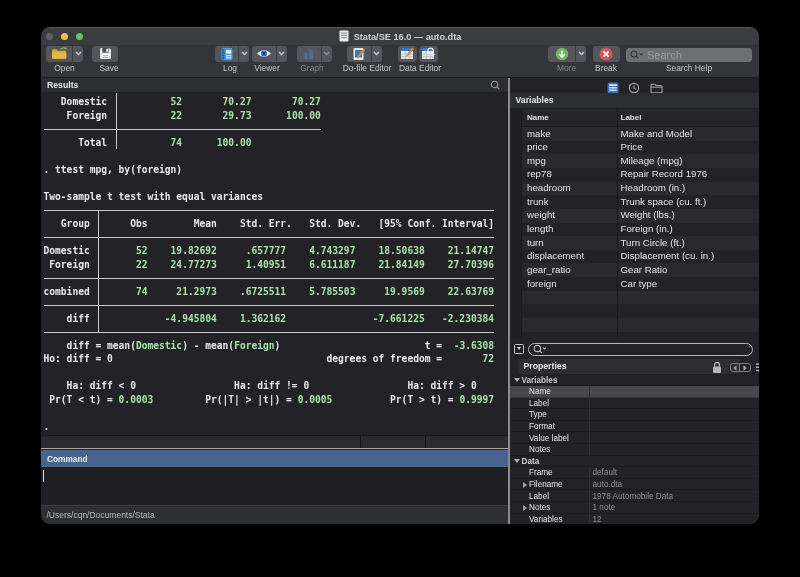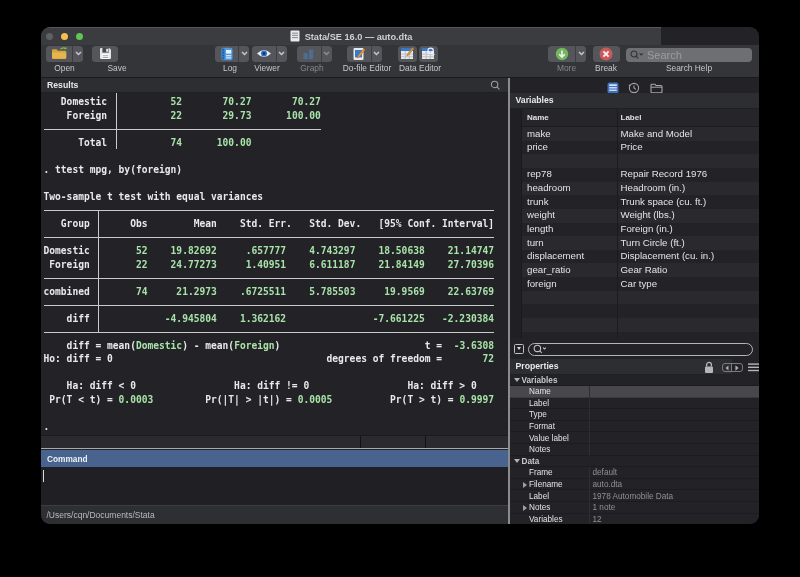--- a/index.html
+++ b/index.html
@@ -1,20 +1,20 @@
 <!DOCTYPE html>
 <html><head>
 <meta charset="utf-8">
 <style>
   html,body{margin:0;padding:0;background:#000;width:800px;height:577px;overflow:hidden;}
   *{box-sizing:border-box;}
   #win{position:absolute;left:41px;top:27px;width:718px;height:497px;border-radius:9px;
        background:#232327;overflow:hidden;font-family:"Liberation Sans",sans-serif;}
   
-  #titlebar{position:absolute;left:0;top:0;width:620px;height:18px;background:#3b3c40;
+  #titlebar{position:absolute;left:0;top:0;width:718px;height:18px;background:#3b3c40;
             border-top:1px solid rgba(255,255,255,.14);}
   .tl{position:absolute;top:4.6px;width:7.3px;height:7.3px;border-radius:50%;}
   .tl-close{left:5px;background:#5f6064;}
   .tl-min{left:20px;background:#f5bf4f;}
   .tl-zoom{left:34.6px;background:#61c454;}
   #title-wrap{position:absolute;left:0;top:0;width:100%;height:18px;text-align:center;line-height:18px;
               color:#cfd0d3;font-size:9.2px;font-weight:bold;}
   #title-wrap svg{vertical-align:-2px;margin-right:5px;}
   #toolbar{position:absolute;left:0;top:18px;width:718px;height:33px;background:#343539;
            border-bottom:1px solid #1a1a1c;}
@@ -66,21 +66,21 @@
   .vrow{position:absolute;left:0;width:100%;height:13.65px;line-height:13.65px;font-size:9.7px;color:#e3e4e6;}
   .vrow .vname{position:absolute;left:17.5px;}
   .vrow .vlabel{position:absolute;left:111px;}
   #filter-row{position:absolute;left:0;top:260px;width:249.5px;height:20.5px;}
   #filter-btn{position:absolute;left:4.5px;top:5.5px;width:10px;height:10px;border:1px solid #c0c1c4;
               border-radius:1.5px;display:flex;align-items:center;justify-content:center;}
   #filter-btn .tri{width:0;height:0;border-left:2.8px solid transparent;border-right:2.8px solid transparent;
                    border-top:3.4px solid #d9dadc;}
   #filter-pill{position:absolute;left:18px;top:4.5px;width:225.5px;height:13px;border:1px solid #b4b5b8;
                border-radius:6.5px;display:flex;align-items:center;padding-left:4px;}
-  #props-header{left:0;top:280.5px;width:222px;height:16px;}
+  #props-header{left:8px;top:280.5px;width:222px;height:16px;}
   #props-header .sp{flex:1;}
   #props-rows{position:absolute;left:0;top:296.5px;width:249.5px;height:149.5px;}
   .prow{position:absolute;left:0;width:100%;height:11.6px;line-height:11.6px;font-size:8.2px;
         border-bottom:1px solid rgba(0,0,0,.18);}
   .prow{z-index:1;}
   .prow.group{color:#c9cacc;font-weight:bold;background:#232327;z-index:3;}
   .prow.group .gtri{position:absolute;left:4px;top:3.2px;width:0;height:0;
         border-left:3.4px solid transparent;border-right:3.4px solid transparent;border-top:4.6px solid #b0b1b5;}
   .prow.group .gname{position:absolute;left:12px;}
   .prow .plabel{position:absolute;left:19.5px;color:#e2e3e5;}
@@ -133,21 +133,21 @@
         <svg width="13" height="13" viewBox="0 0 13 13">
           <path d="M1 2 a1 1 0 0 1 1-1 h8.2 L12 2.8 V11 a1 1 0 0 1 -1 1 H2 a1 1 0 0 1 -1-1 Z" fill="#e3e4e7"></path>
           <rect x="3.4" y="1" width="6.2" height="4.6" fill="#46474b"></rect>
           <rect x="7.2" y="1.8" width="1.9" height="2.9" fill="#ececef"></rect>
           <rect x="2.8" y="7" width="7.4" height="5" fill="#fafafc"></rect>
           <rect x="3.8" y="8.3" width="5.4" height="0.9" fill="#9d9ea2"></rect>
           <rect x="3.8" y="10" width="5.4" height="0.9" fill="#9d9ea2"></rect>
         </svg>
       </span>
     </div>
-    <span class="tlabel" style="left:76px;">Save</span>
+    <span class="tlabel" style="left:68px;">Save</span>
 
     <div class="tbtn" style="left:174px;width:34px;">
       <span class="ipart">
         <svg width="14" height="14" viewBox="0 0 14 14">
           <rect x="1.5" y="0.8" width="11" height="12.4" rx="2" fill="#4f9ce4"></rect>
           <rect x="1.5" y="0.8" width="3.4" height="12.4" rx="1.6" fill="#3c82c8"></rect>
           <circle cx="3.1" cy="3" r="0.9" fill="#205a96"></circle>
           <circle cx="3.1" cy="5.7" r="0.9" fill="#205a96"></circle>
           <circle cx="3.1" cy="8.4" r="0.9" fill="#205a96"></circle>
           <circle cx="3.1" cy="11" r="0.9" fill="#205a96"></circle>
@@ -369,20 +369,24 @@
       <span style="left:111px;">Label</span>
     </div>
     <div id="vars-rows">
         <div class="vrow" style="top: 0px;">
           <span class="vname">make</span>
           <span class="vlabel">Make and Model</span>
         </div>
         <div class="vrow" style="top: 13.65px;">
           <span class="vname">price</span>
           <span class="vlabel">Price</span>
+        </div>
+        <div class="vrow" style="top: 27.3px;">
+          <span class="vname">mpg</span>
+          <span class="vlabel">Mileage (mpg)</span>
         </div>
         <div class="vrow" style="top: 40.95px;">
           <span class="vname">rep78</span>
           <span class="vlabel">Repair Record 1976</span>
         </div>
         <div class="vrow" style="top: 54.6px;">
           <span class="vname">headroom</span>
           <span class="vlabel">Headroom (in.)</span>
         </div>
         <div class="vrow" style="top: 68.25px;">

